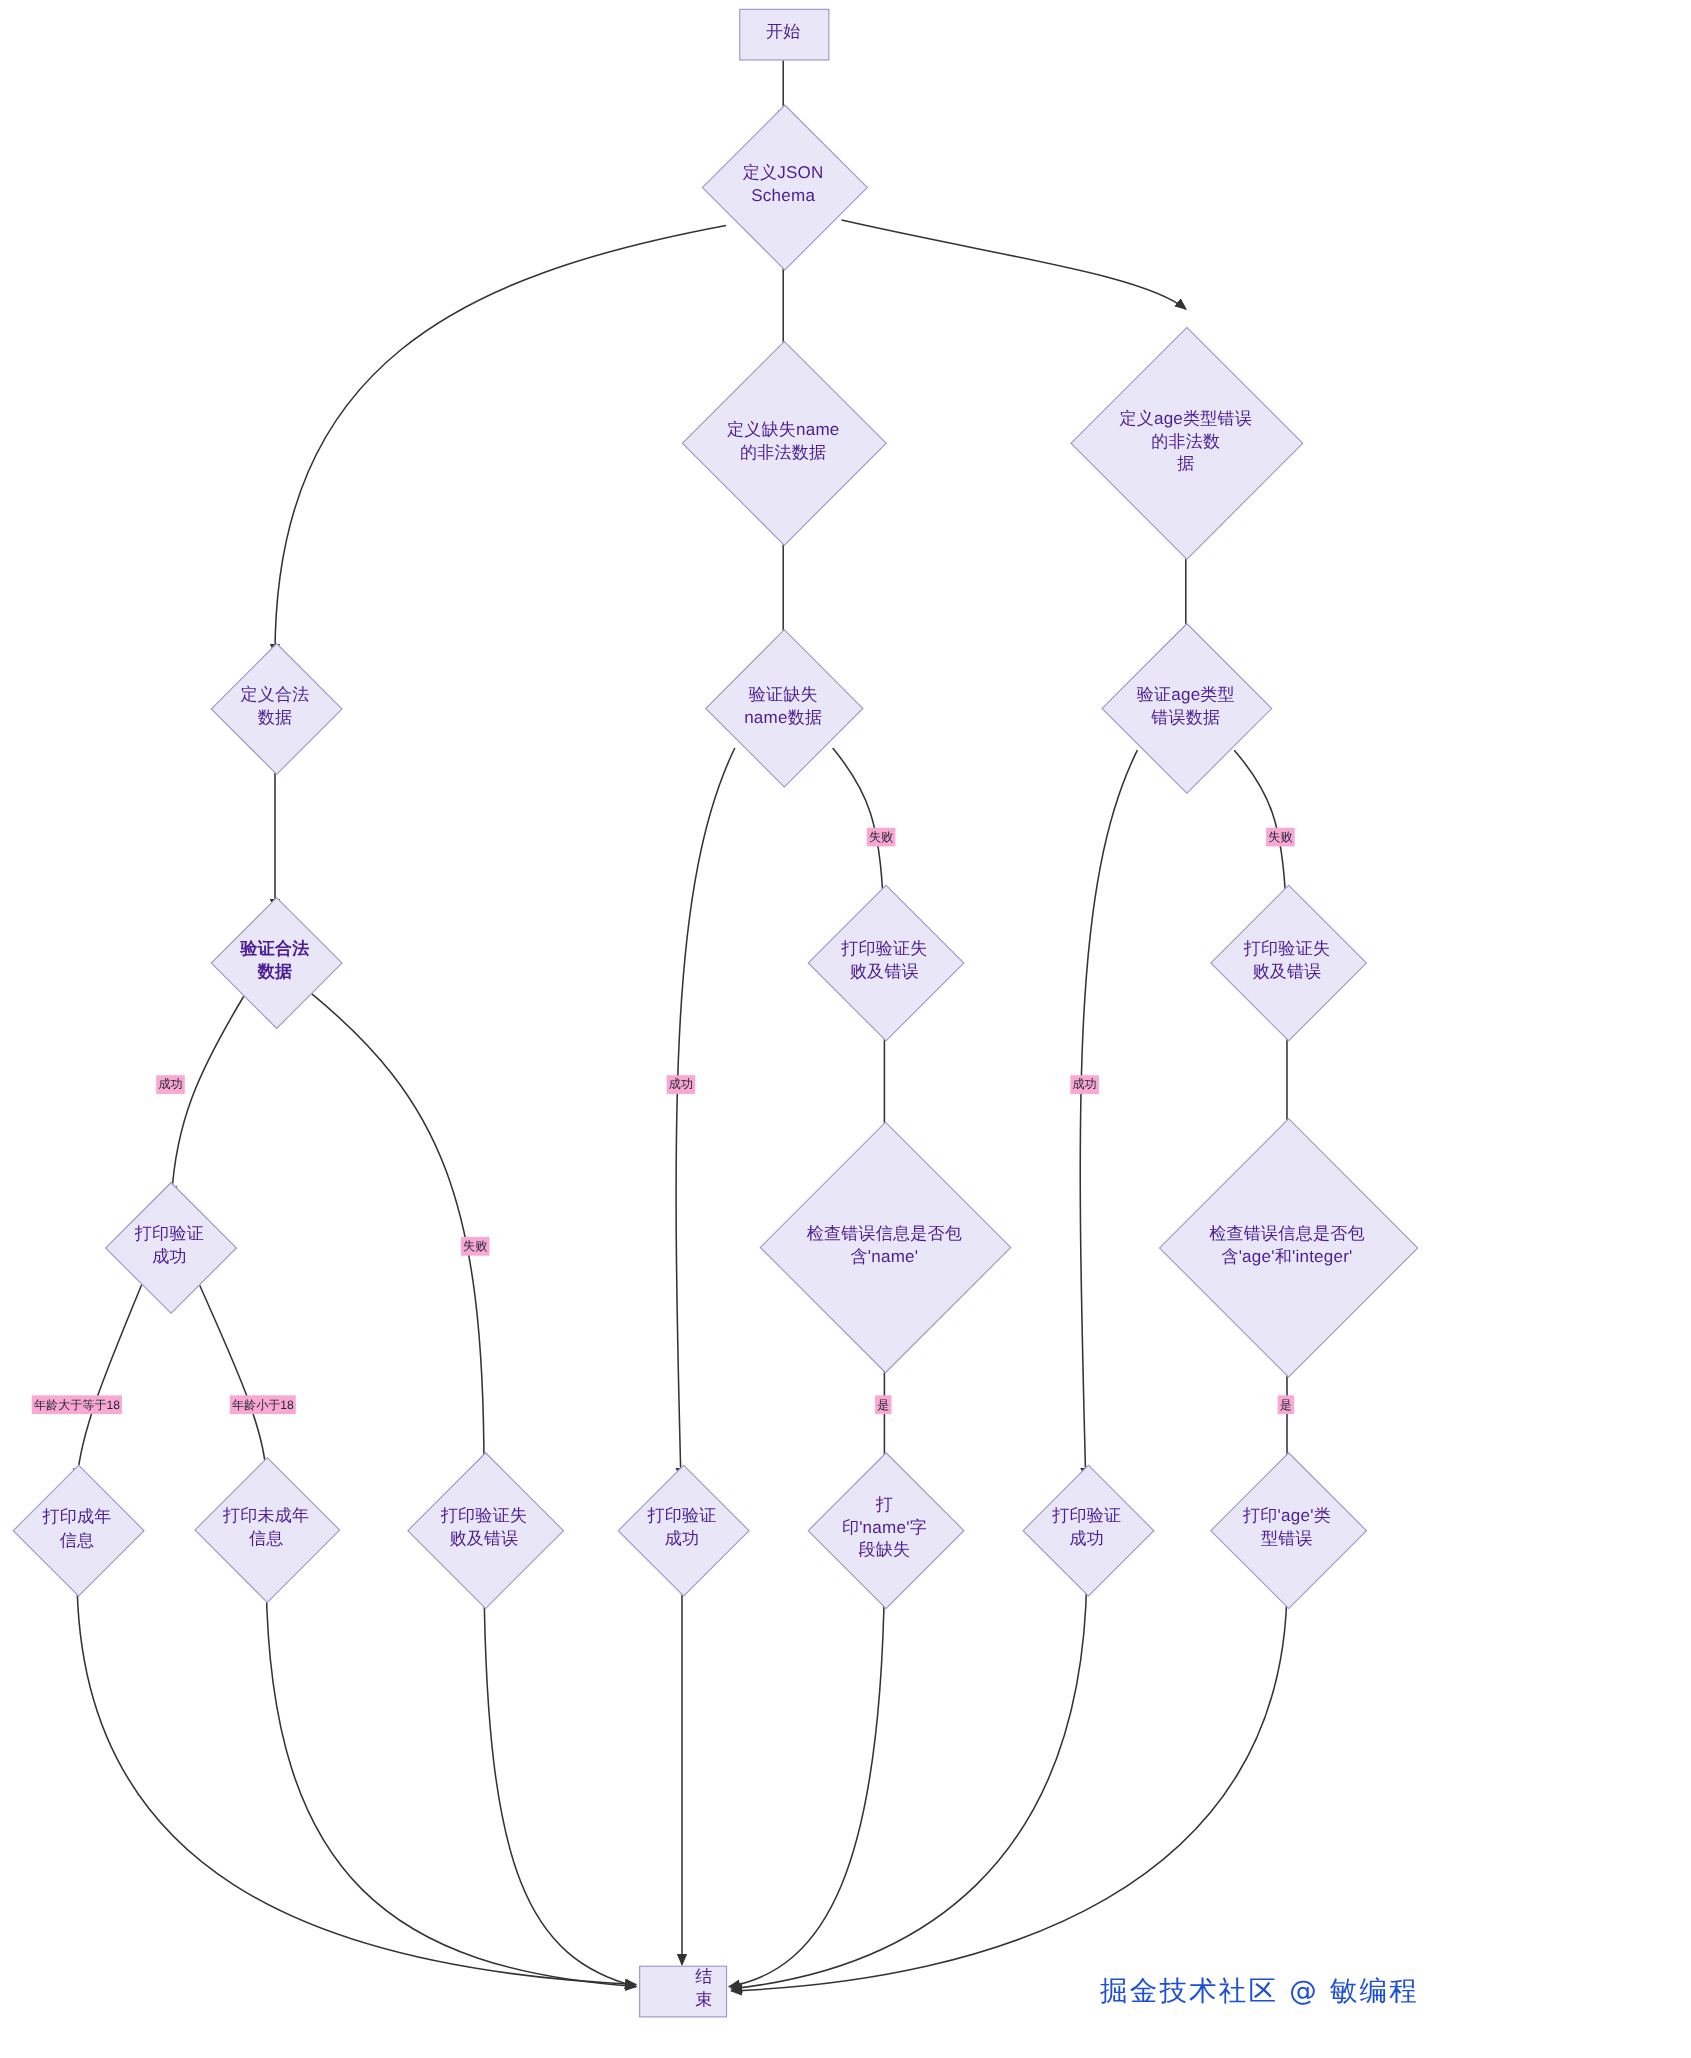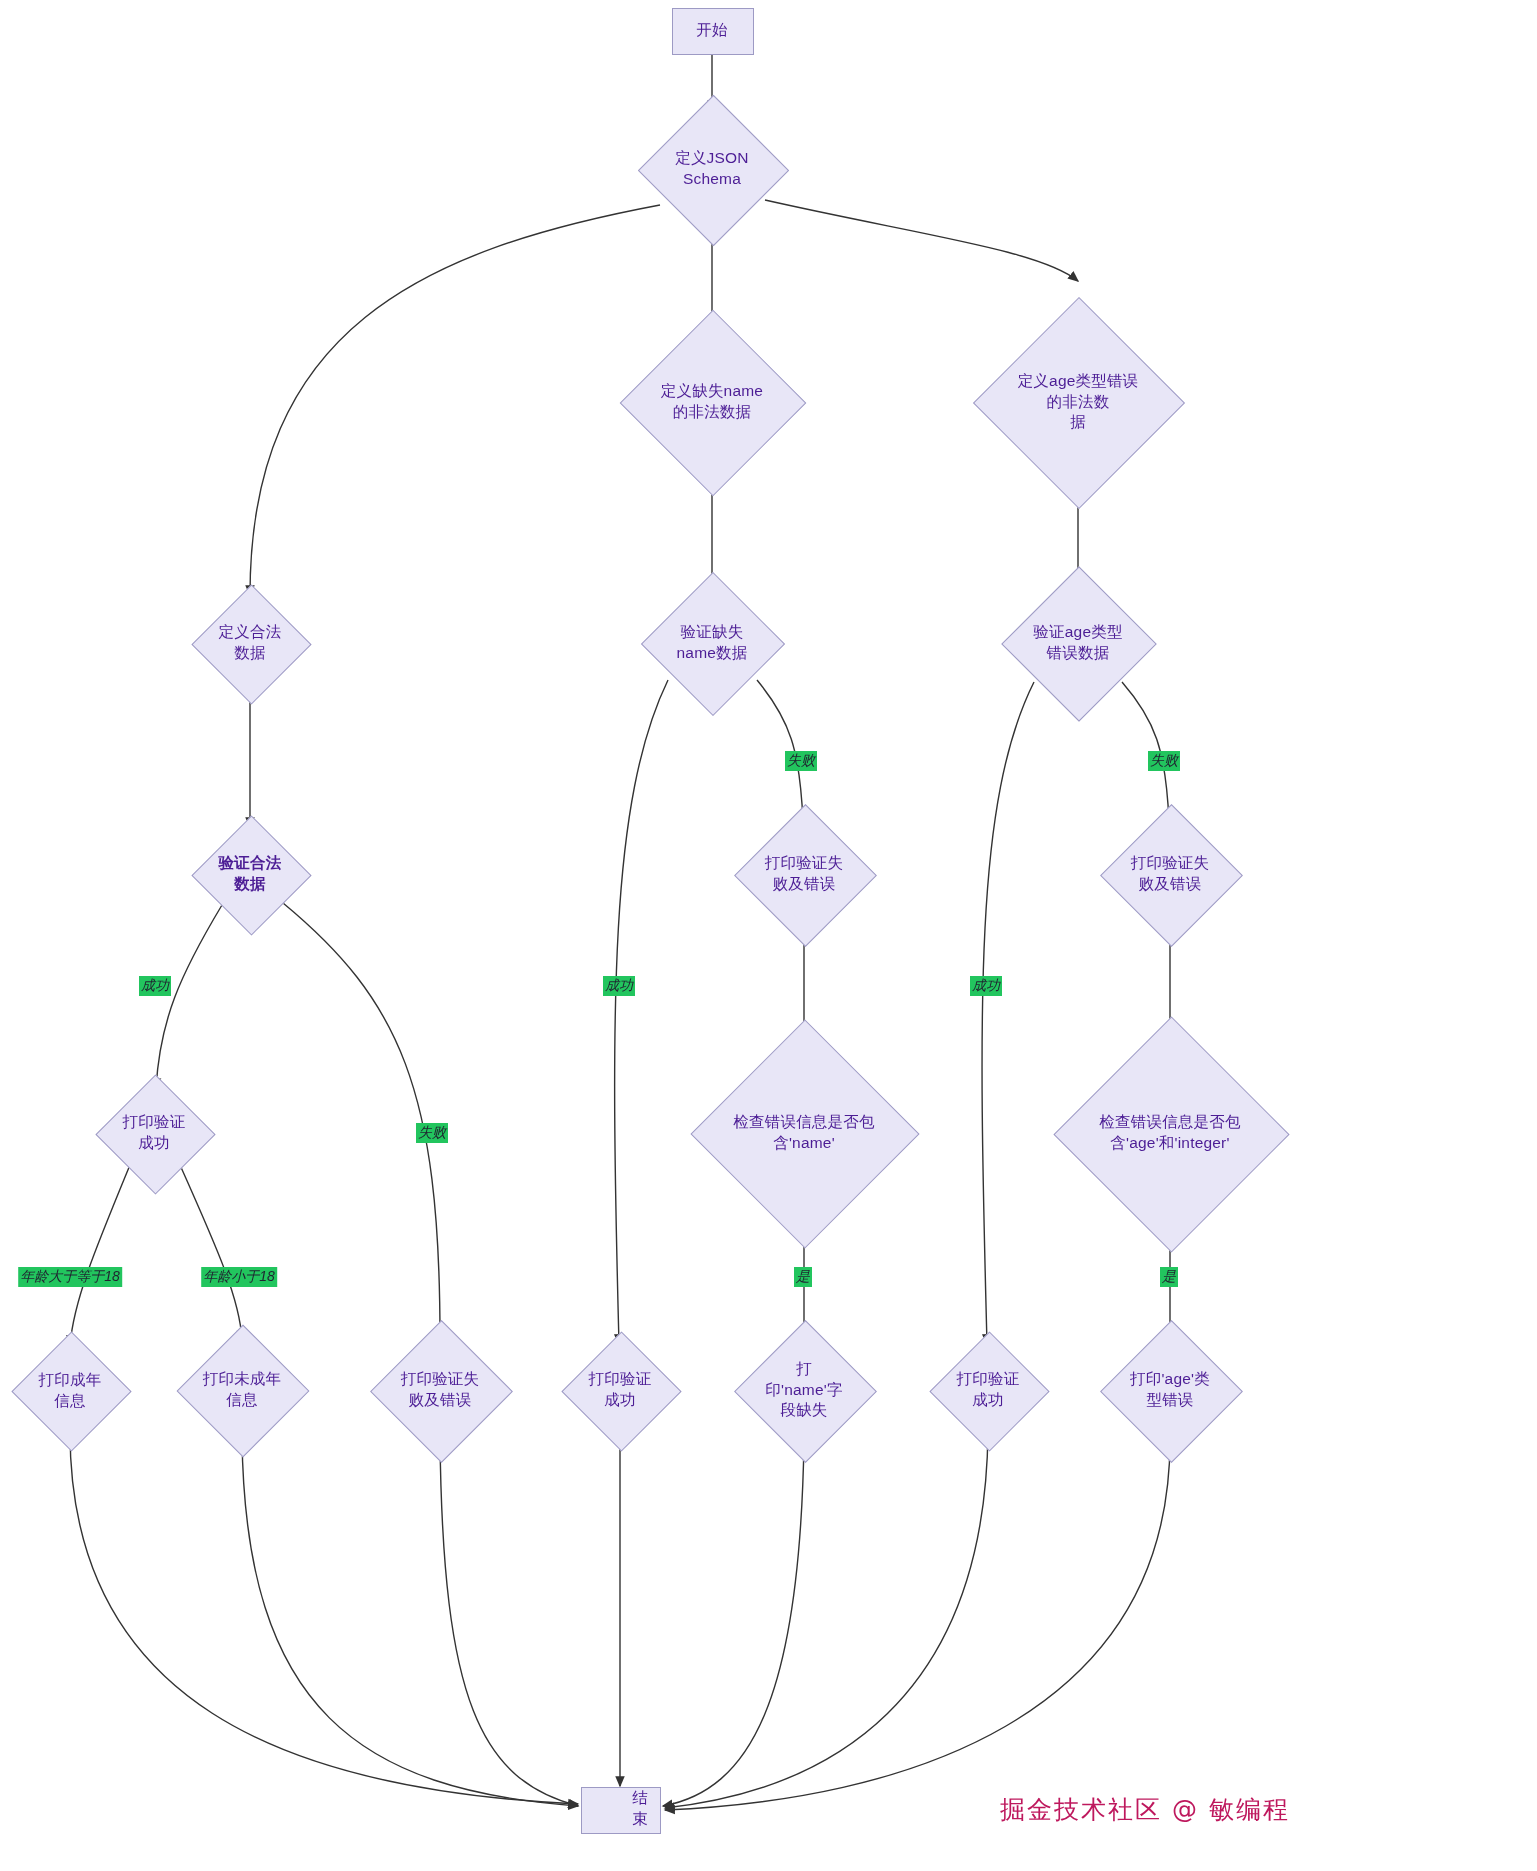--- a/index.html
+++ b/index.html
@@ -63,33 +63,32 @@
   .node.rect .shape {
     position: absolute;
     left: 0; top: 0;
     width: 100%; height: 100%;
     background: #e8e6f7;
     border: 1.2px solid #9d9ac4;
     z-index: 1;
   }
   .edge-label {
     position: absolute;
-    font-size: 14px;
+    font-size: 11px;
     color: #1f2430;
-    background: #22c55e;
+    background: #f9a8d4;
     padding: 1px 2px;
     white-space: nowrap;
     transform: translate(-50%, -50%);
     z-index: 3;
-    font-style: italic;
   }
   .watermark {
     position: absolute;
     font-size: 25px;
-    color: #be185d;
+    color: #1d4ed8;
     letter-spacing: 2px;
     white-space: nowrap;
     font-family: "DejaVu Sans", sans-serif;
   }
 </style>
 </head>
 <body>
 
 <div id="canvas">
 

